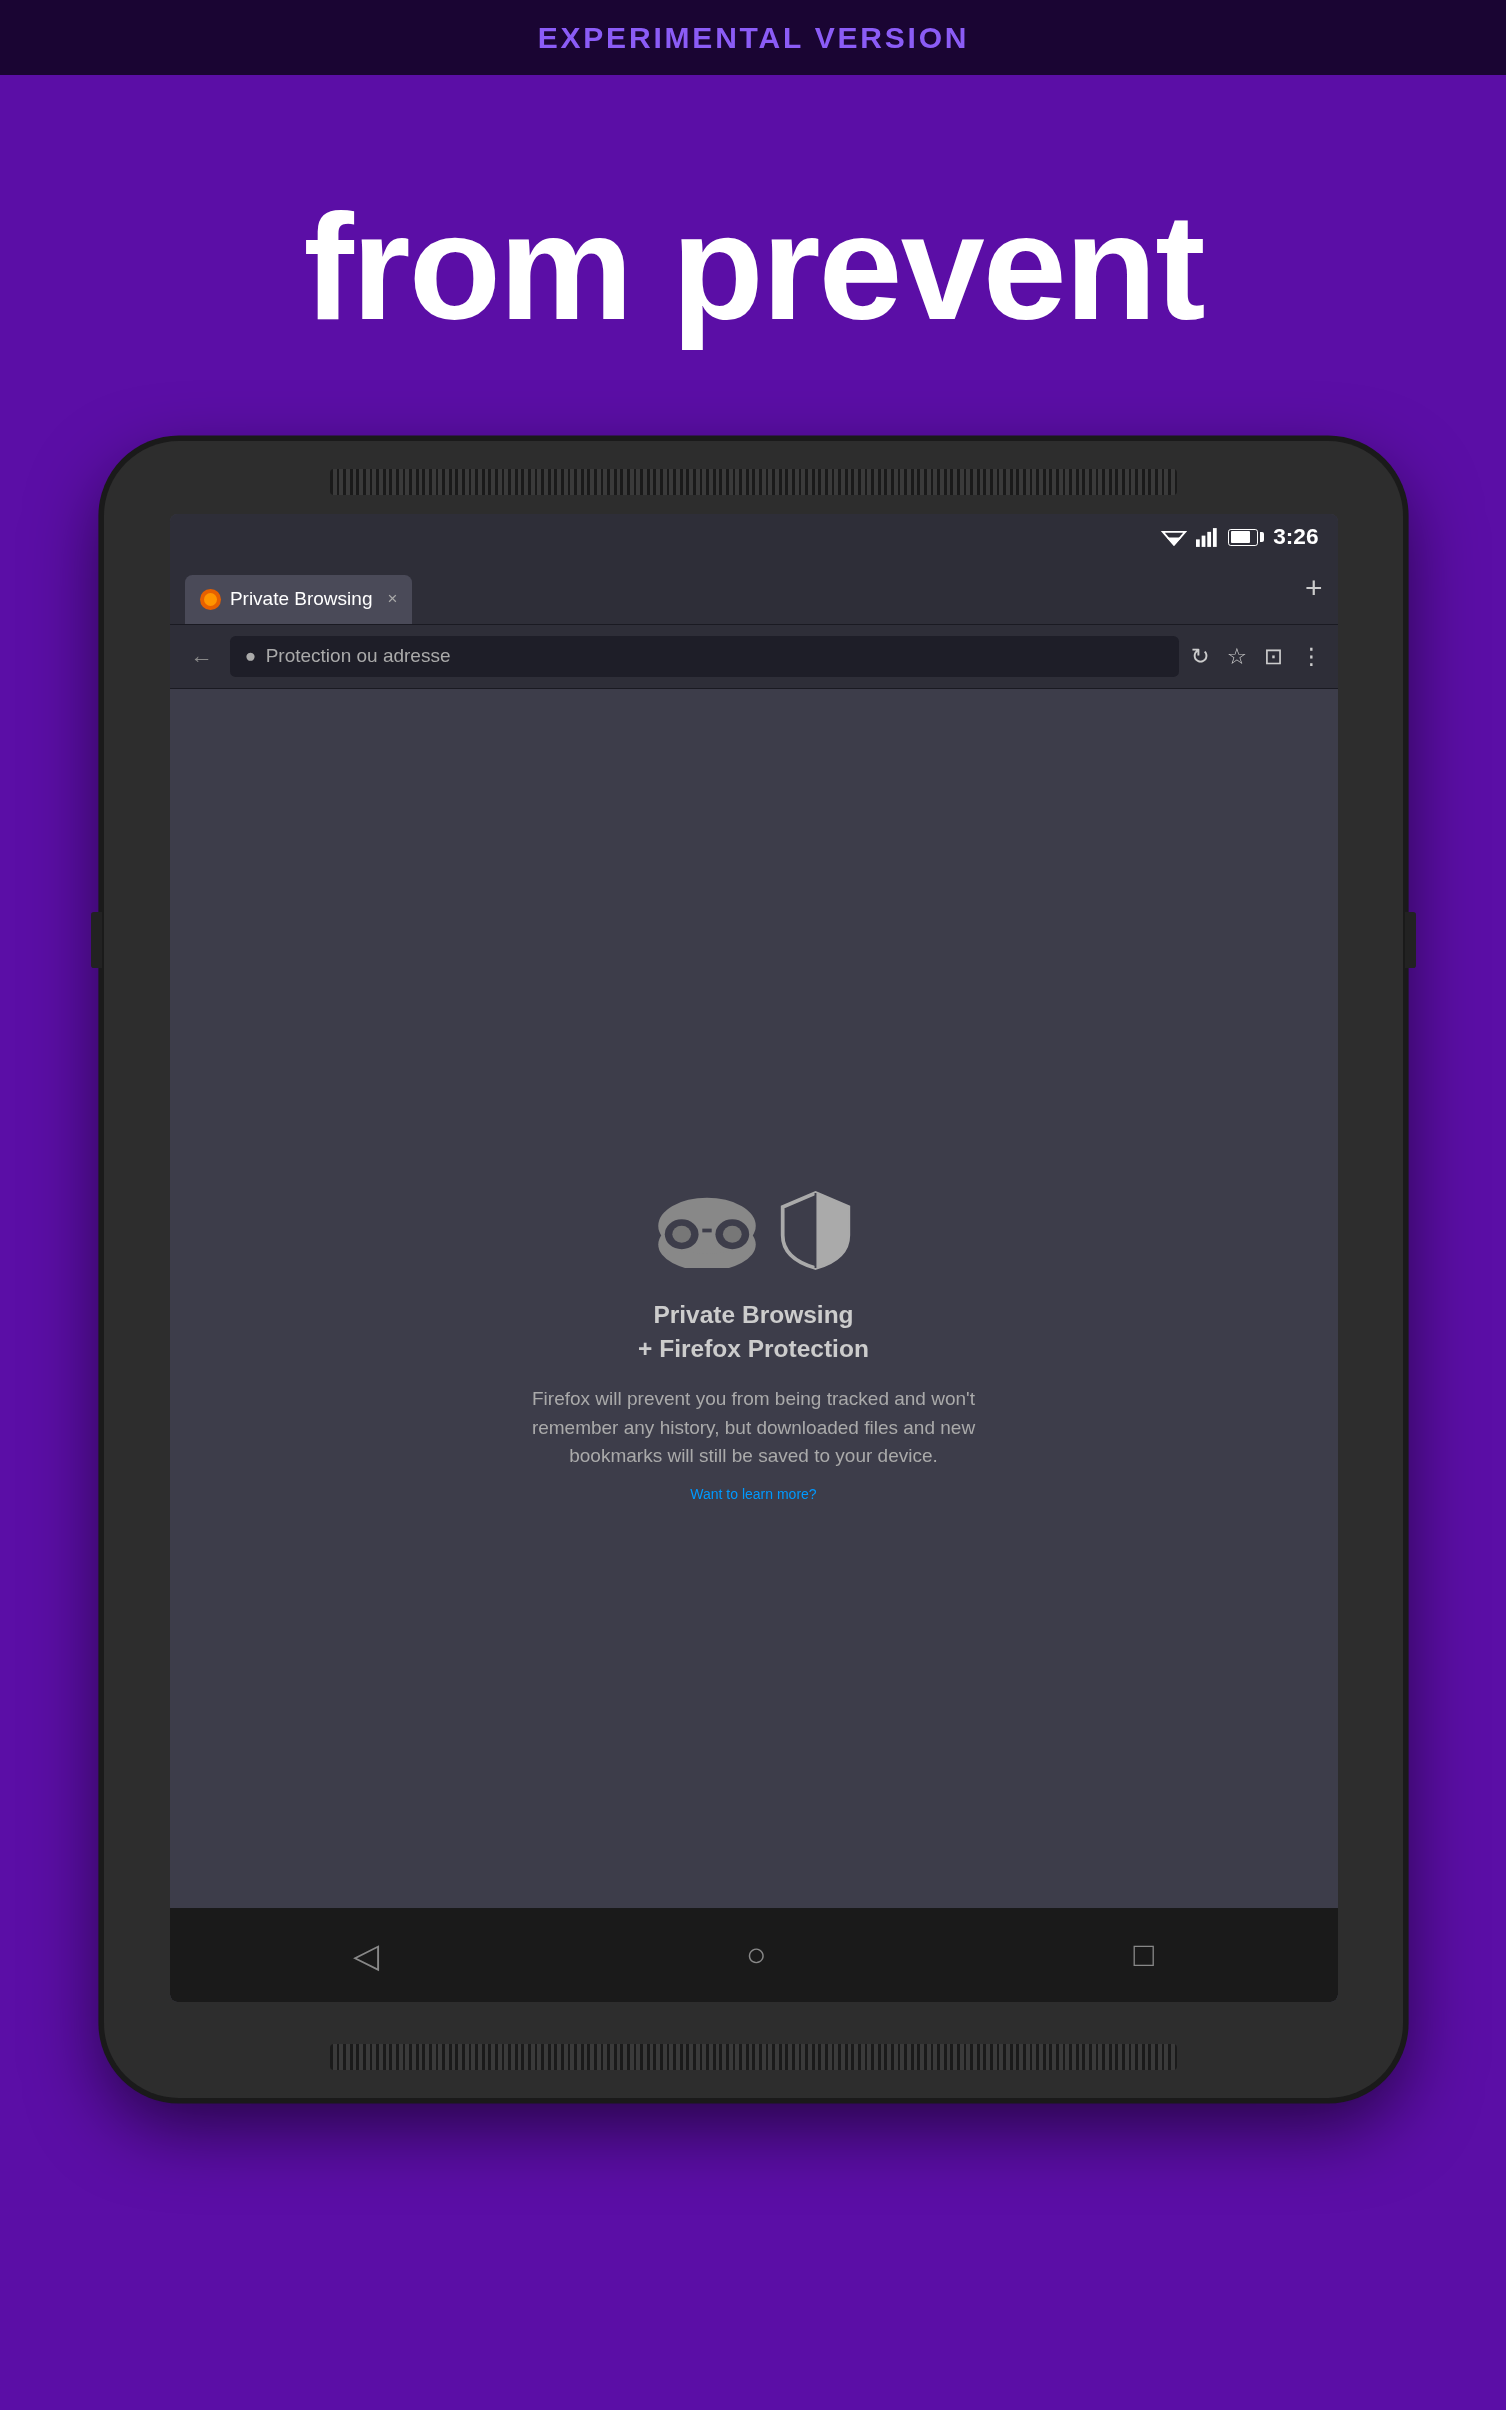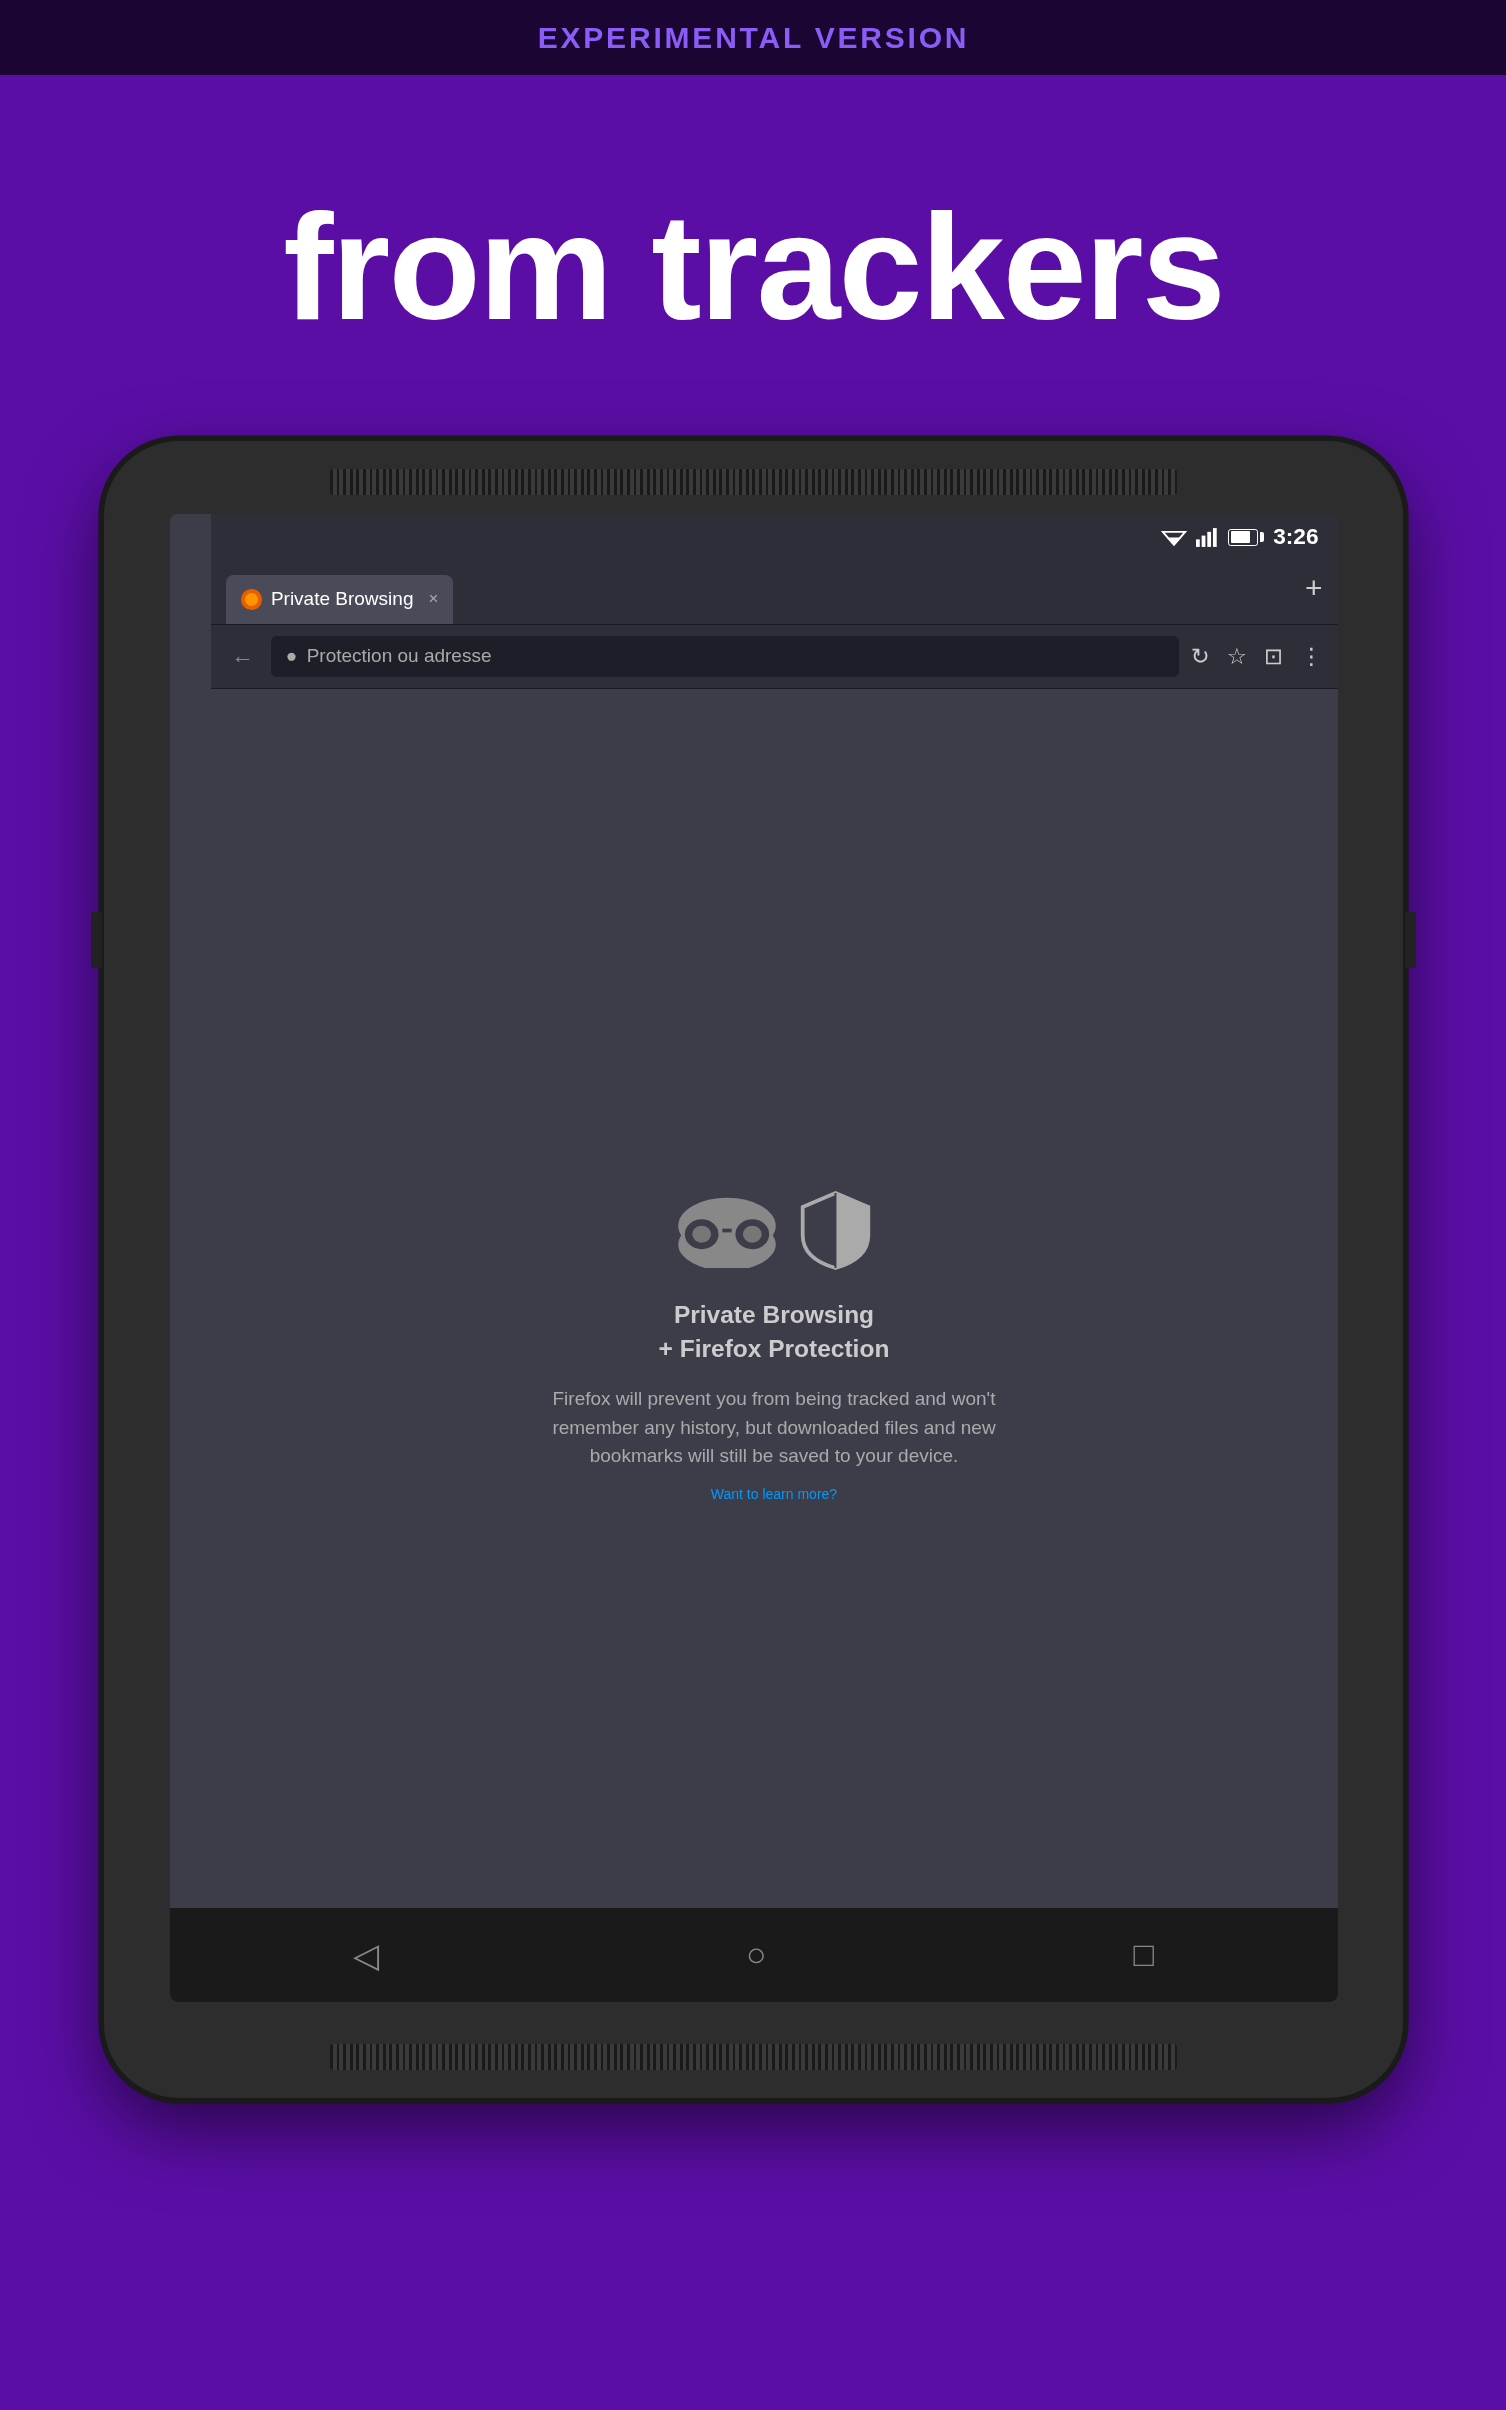--- a/index.html
+++ b/index.html
@@ -79,21 +79,20 @@
 
     
     .tablet-screen {
       width: 1168px;
       height: 1488px;
       background: #3d3d4a;
       margin-top: 19px;
       border-radius: 7.5px;
       overflow: hidden;
       position: relative;
-      padding-left: 41px;
     }
 
     
     .status-bar {
       width: 100%;
       height: 47px;
       background: #2e2e38;
       display: flex;
       align-items: center;
       justify-content: flex-end;
@@ -370,21 +369,21 @@
   </style>
 </head>
 <body>
 
 <div class="top-bar">
   <span class="top-bar-text">EXPERIMENTAL VERSION</span>
 </div>
 
 <div class="hero-section">
   <div class="hero-title">
-    <div>from trackers</div>
+    <div>from prevent</div>
   </div>
 </div>
 
 <div class="tablet-wrapper">
   <div class="tablet-outer">
 
     <div class="side-btn-left"></div>
     <div class="side-btn-right"></div>
 
     <div class="speaker-top"></div>

